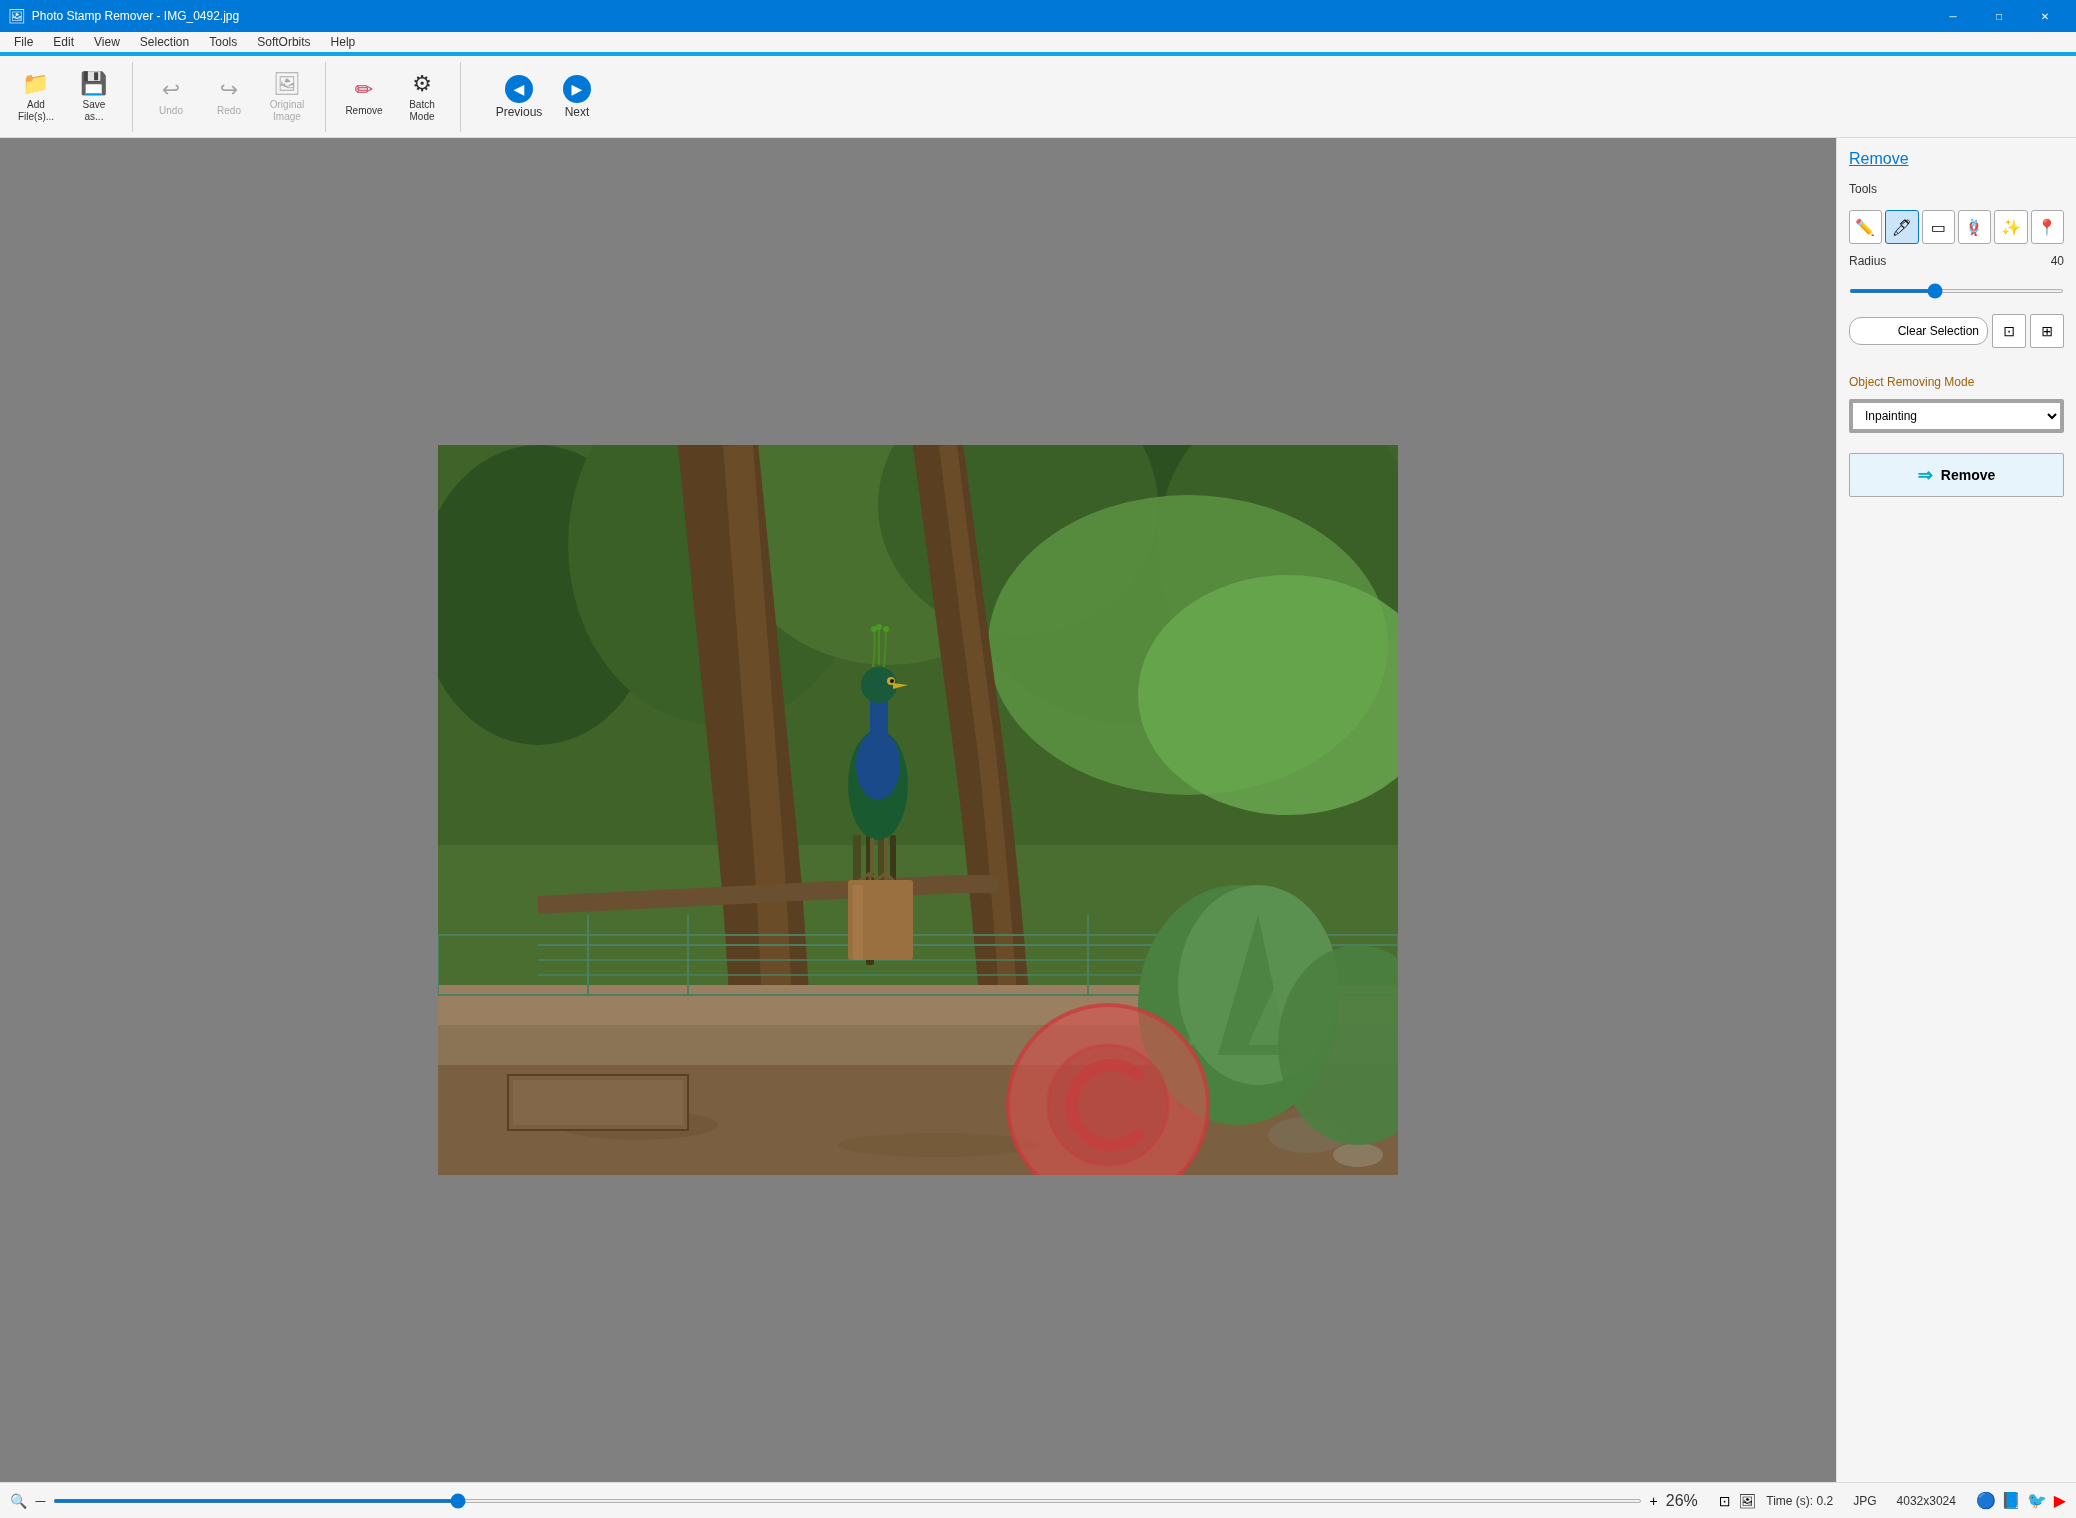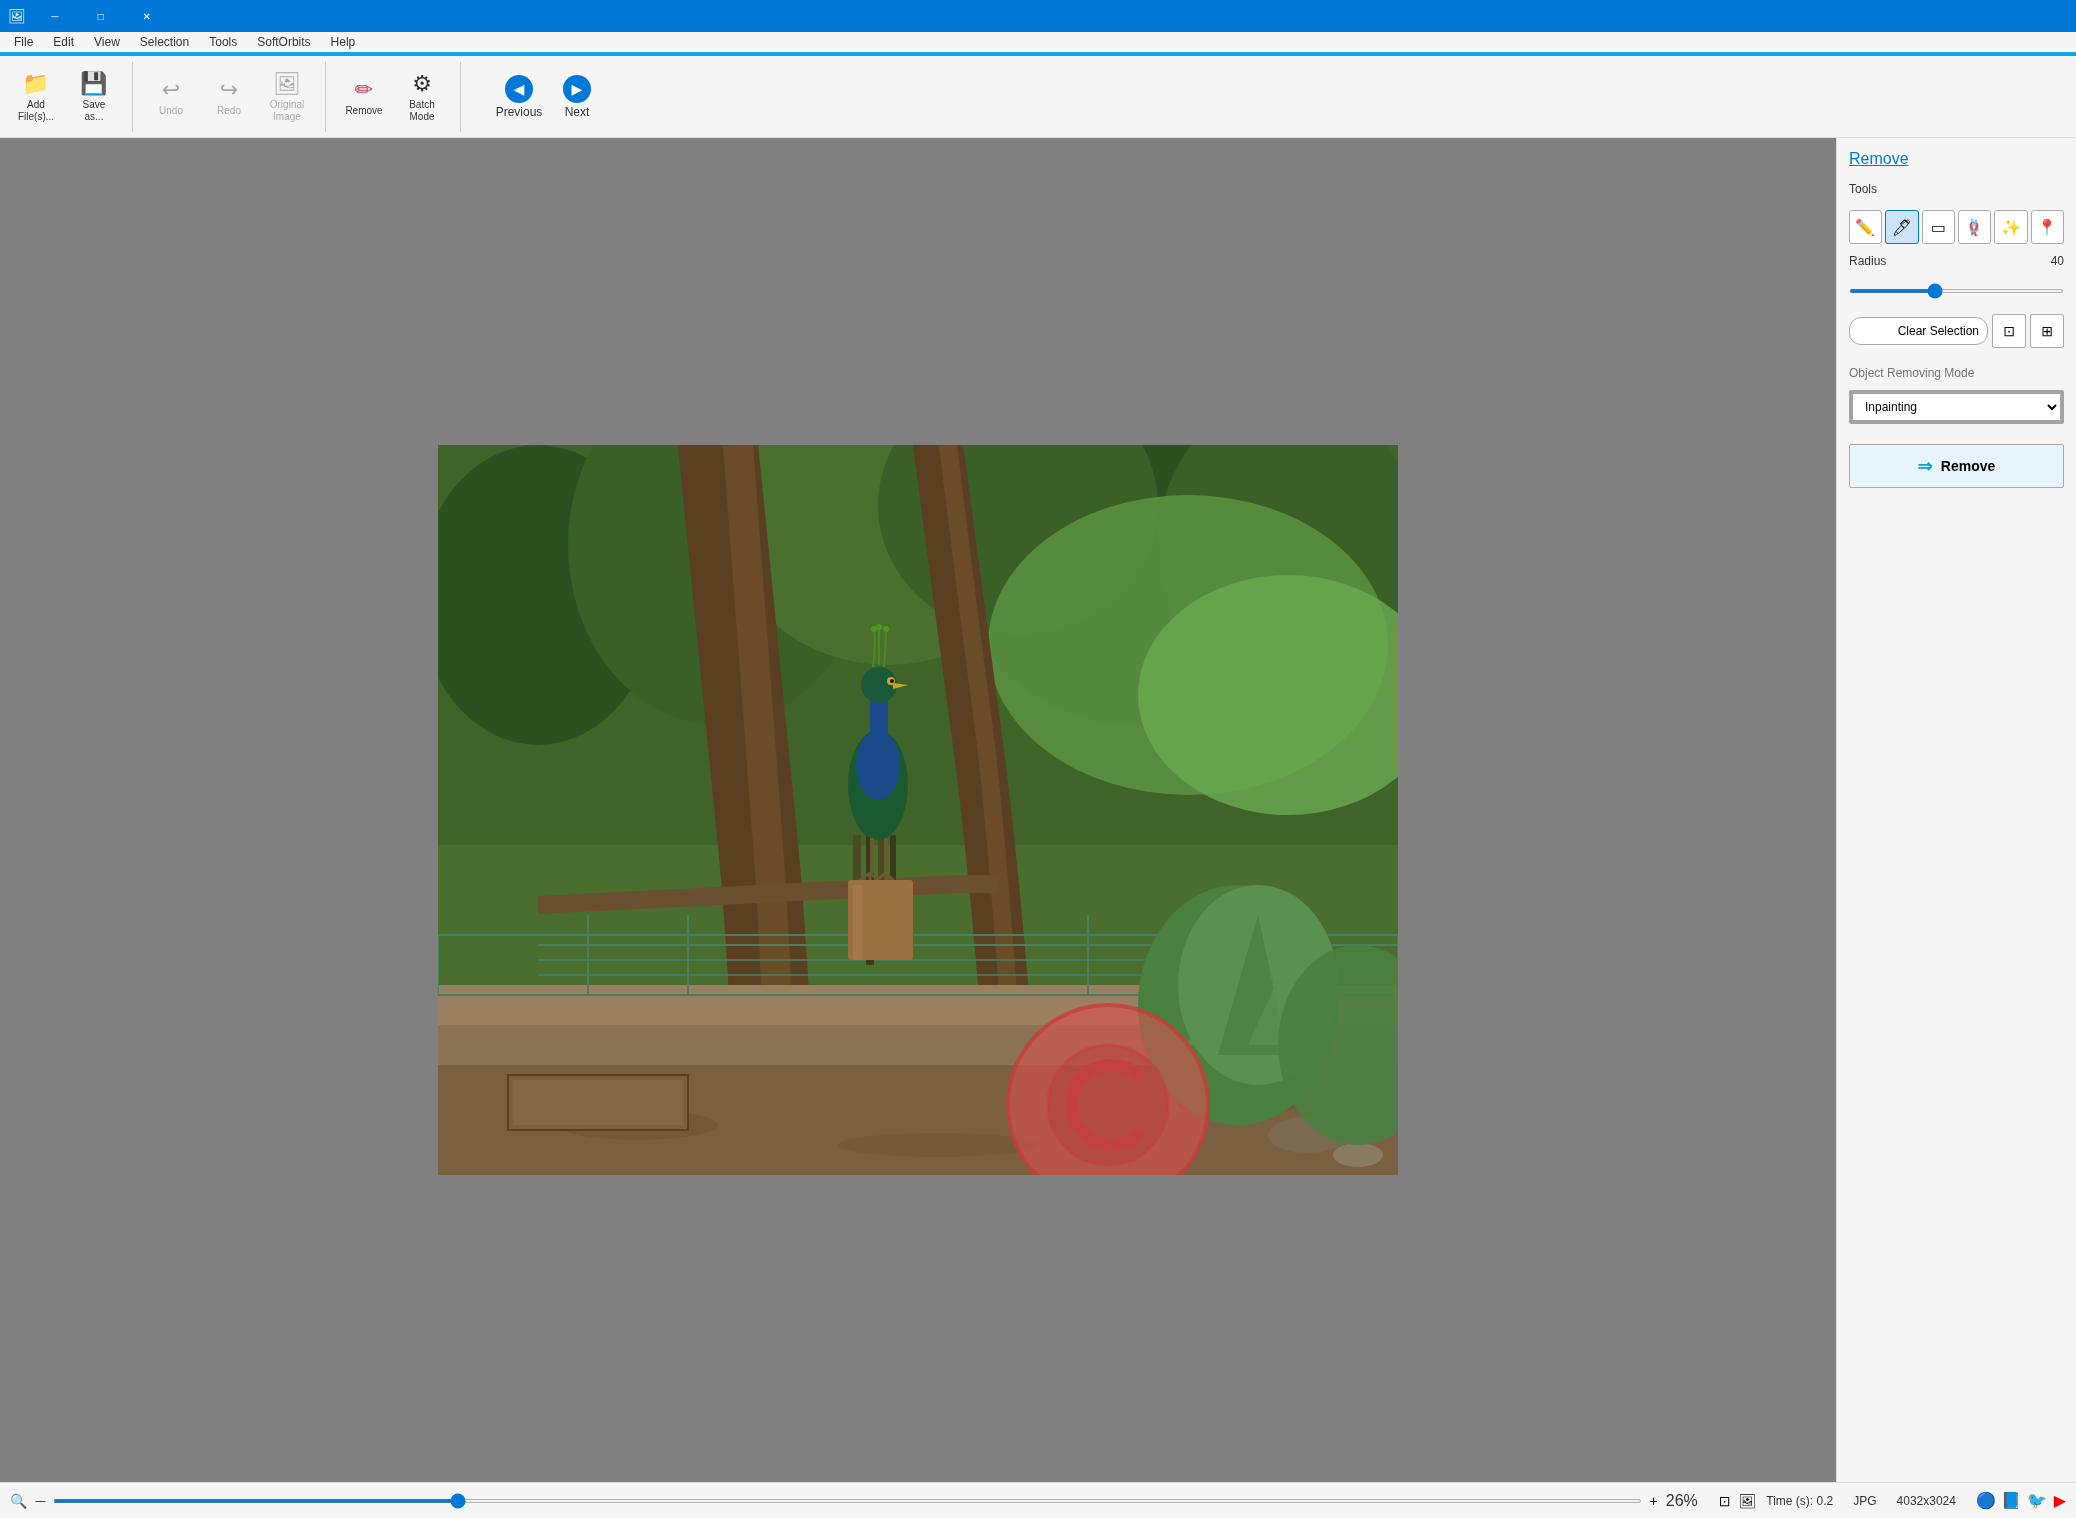--- a/index.html
+++ b/index.html
@@ -202,22 +202,22 @@
       display: flex;
       align-items: center;
       justify-content: center;
       cursor: pointer;
       font-size: 14px;
       border-radius: 2px;
     }
 
     .obj-remove-label {
       font-size: 12px;
-      color: #737373;
-      margin-top: 8px;
+      color: #a16207;
+      margin-top: 17px;
     }
 
     .dropdown-select {
       width: 100%;
       padding: 5px 8px;
       border: 4px solid #a3a3a3;
       background: white;
       font-size: 12px;
       border-radius: 2px;
       cursor: pointer;
@@ -302,20 +302,21 @@
       margin-bottom: 2px;
     }
     .nav-prev .nav-icon { background: #0078d7; color: white; }
     .nav-next .nav-icon { background: #0078d7; color: white; }
   </style>
 </head>
 <body>
 
 <div id="titlebar">
   <span class="title-icon">🖼</span>
+  <span class="title-text">Photo Stamp Remover - IMG_0492.jpg</span>
   <div class="win-controls">
     <div class="win-btn">─</div>
     <div class="win-btn">□</div>
     <div class="win-btn close">✕</div>
   </div>
 </div>
 
 <div id="menubar">
   <div class="menu-item">File</div>
   <div class="menu-item">Edit</div>

